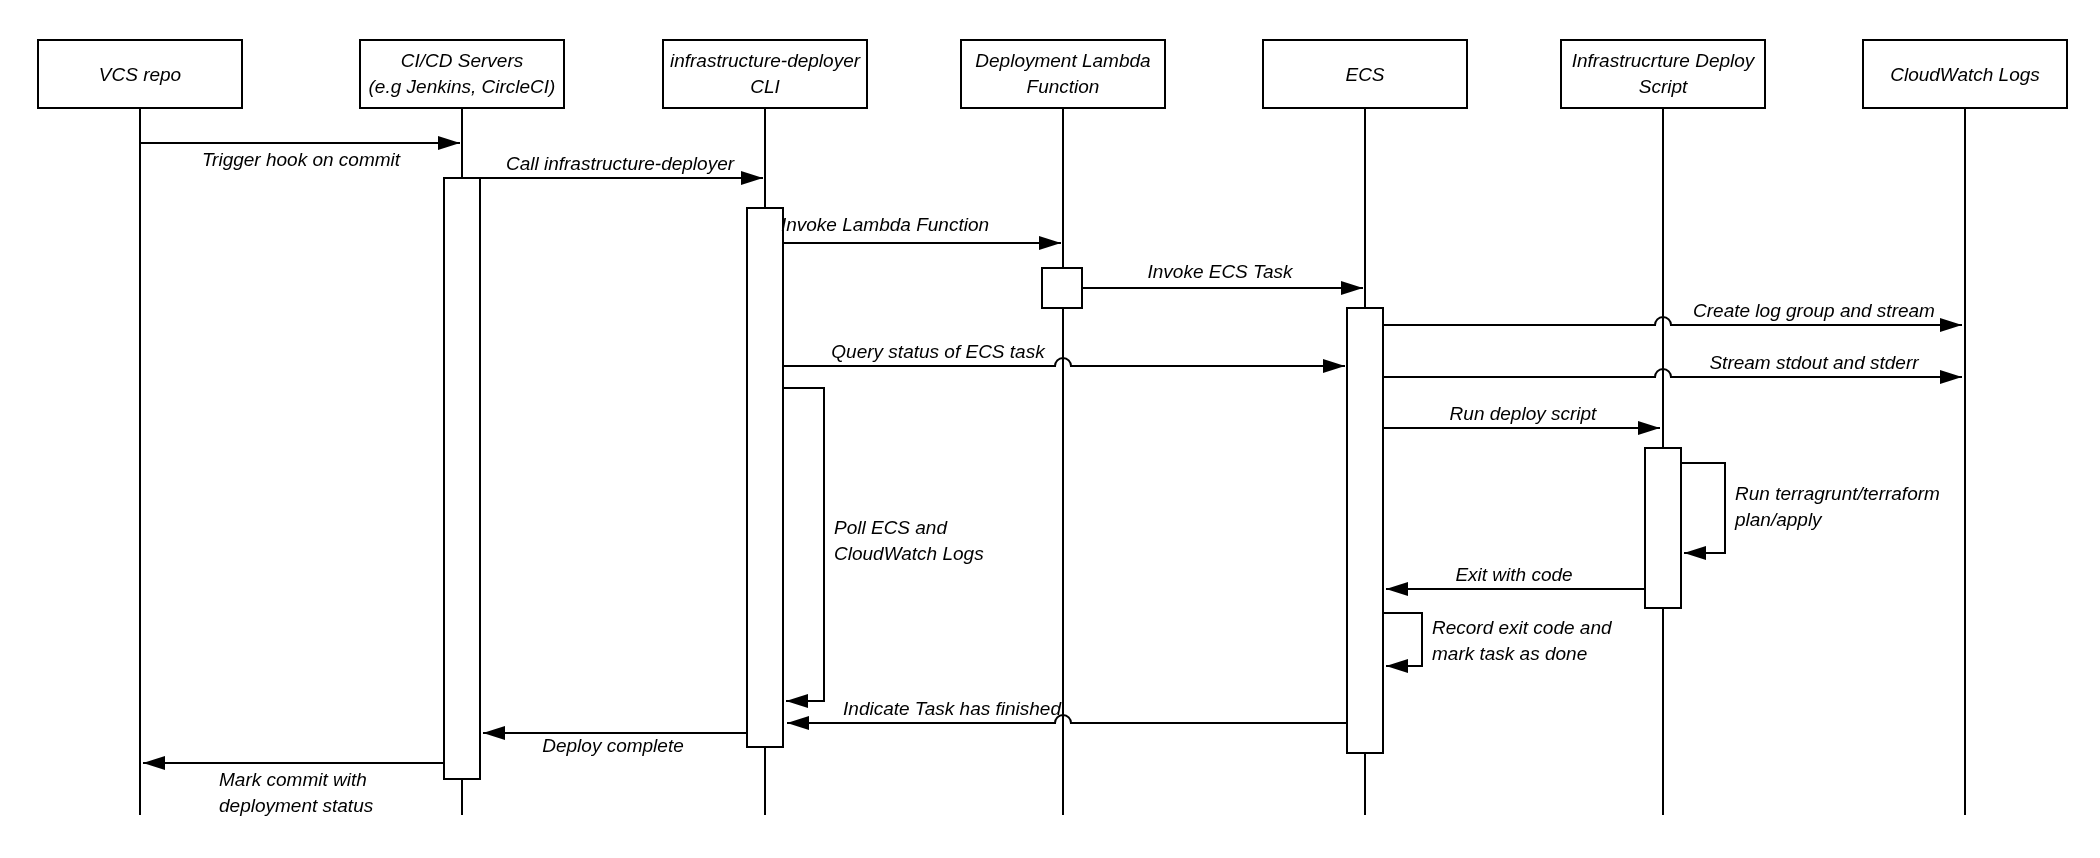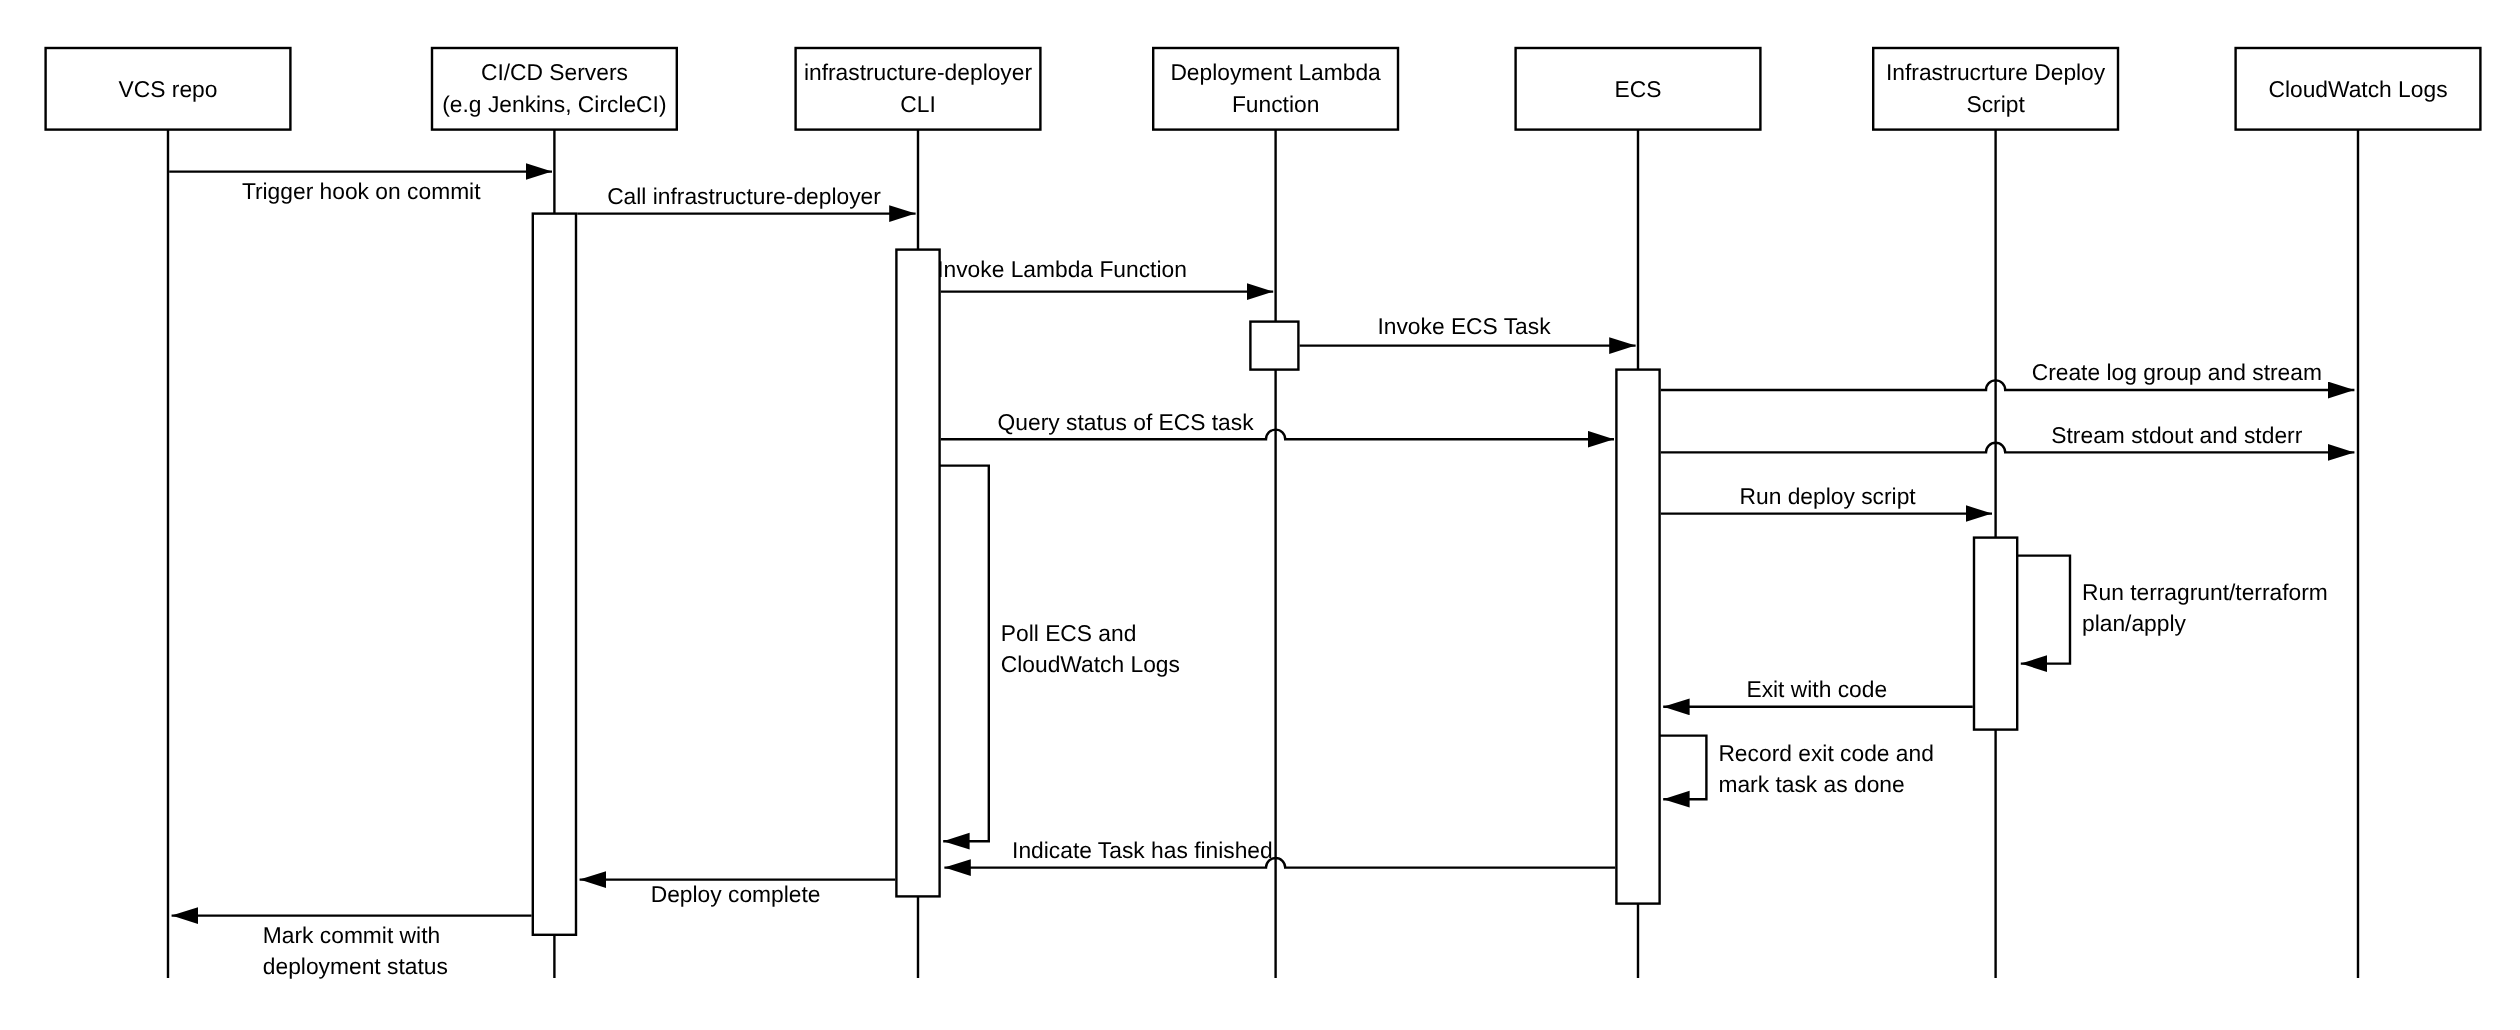--- a/index.html
+++ b/index.html
@@ -1,17 +1,17 @@
 <!DOCTYPE html>
 <html style="--stroke: #000000; --bg: #ffffff;"><head>
 <meta charset="utf-8">
 <style>
   :root { --stroke:#000000; --bg:#ffffff; }
   html,body { margin:0; padding:0; background:var(--bg); }
-  .stage { width:2100px; height:858px; background:var(--bg); }
+  .stage { width:2100px; height:858px; background:var(--bg);font-style:italic; }
   svg text {
     font-family:"Liberation Sans", sans-serif;
     font-size:19px;
     fill:var(--stroke);
   }
   .lifeline { stroke:var(--stroke); stroke-width:2; }
   .pbox, .bar { fill:var(--bg); stroke:var(--stroke); stroke-width:2; }
   .msg { fill:none; stroke:var(--stroke); stroke-width:2; marker-end:url(#ah); }
   .mid { text-anchor:middle; }
   .start { text-anchor:start; }

